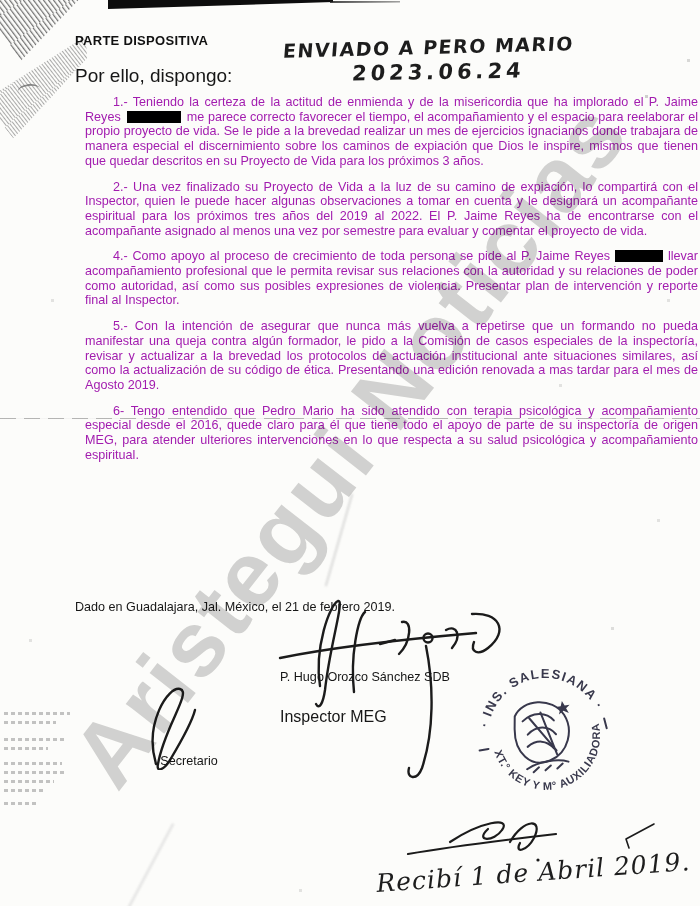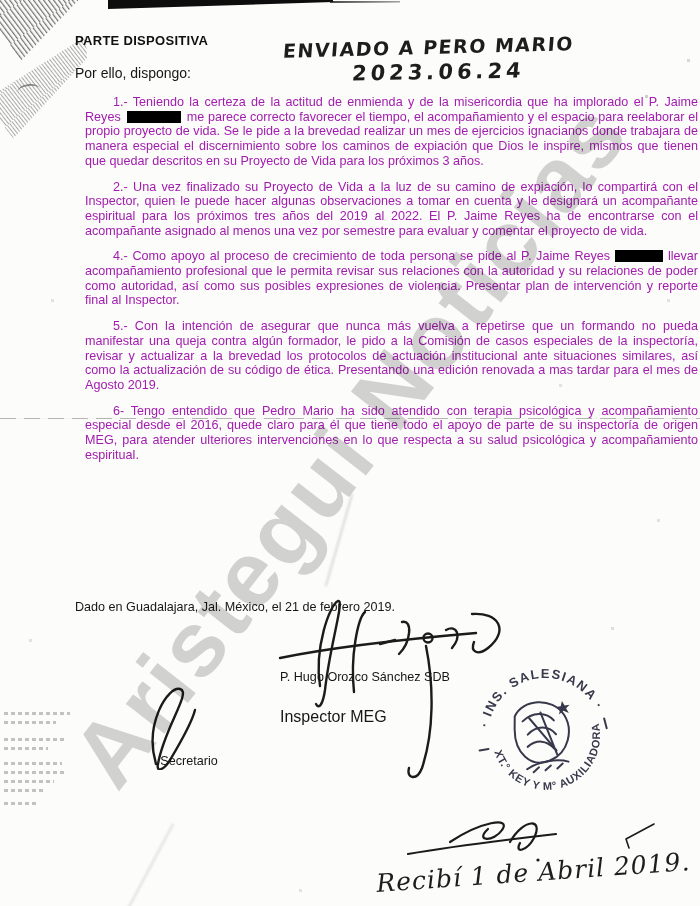--- a/index.html
+++ b/index.html
@@ -36,21 +36,21 @@
       560px 385px 0 1px rgba(0,0,0,.1), 668px 300px 0 1px rgba(0,0,0,.1),
       52px 300px 0 1px rgba(0,0,0,.1), 30px 640px 0 1px rgba(0,0,0,.1),
       612px 628px 0 1px rgba(0,0,0,.12), 658px 520px 0 1px rgba(0,0,0,.1),
       300px 890px 0 1px rgba(0,0,0,.1), 688px 60px 0 1px rgba(0,0,0,.14);}
   
   .watermark{position:absolute;left:-130px;top:392px;width:960px;text-align:center;
     font-size:92px;font-weight:bold;letter-spacing:3px;color:rgba(75,75,75,.24);
     transform:rotate(-52deg);transform-origin:center;mix-blend-mode:multiply;z-index:9;pointer-events:none;}
   
   .heading{position:absolute;left:75px;top:33px;font-size:13px;font-weight:bold;letter-spacing:.3px;color:#111;}
-  .intro{position:absolute;left:75px;top:65px;font-size:14px;}
+  .intro{position:absolute;left:75px;top:65px;font-size:19px;}
   .body-text{position:absolute;left:85px;top:95px;width:613px;font-size:12.6px;
     line-height:14.7px;text-align:justify;color:#a21caf;}
   .body-text p{margin:0 0 11px;text-indent:28px;}
   .redaction{display:inline-block;height:12px;background:#000;vertical-align:-2px;}
   .redaction.r1{width:54px;margin:0 6px;}
   .redaction.r3{width:48px;margin-left:5px;}
   .dateline{position:absolute;left:75px;top:600px;font-size:12.6px;}
   
   .sig-svg{position:absolute;fill:none;stroke:#1b1b1b;stroke-linecap:round;stroke-linejoin:round;}
   .sig-hugo{left:258px;top:586px;}

